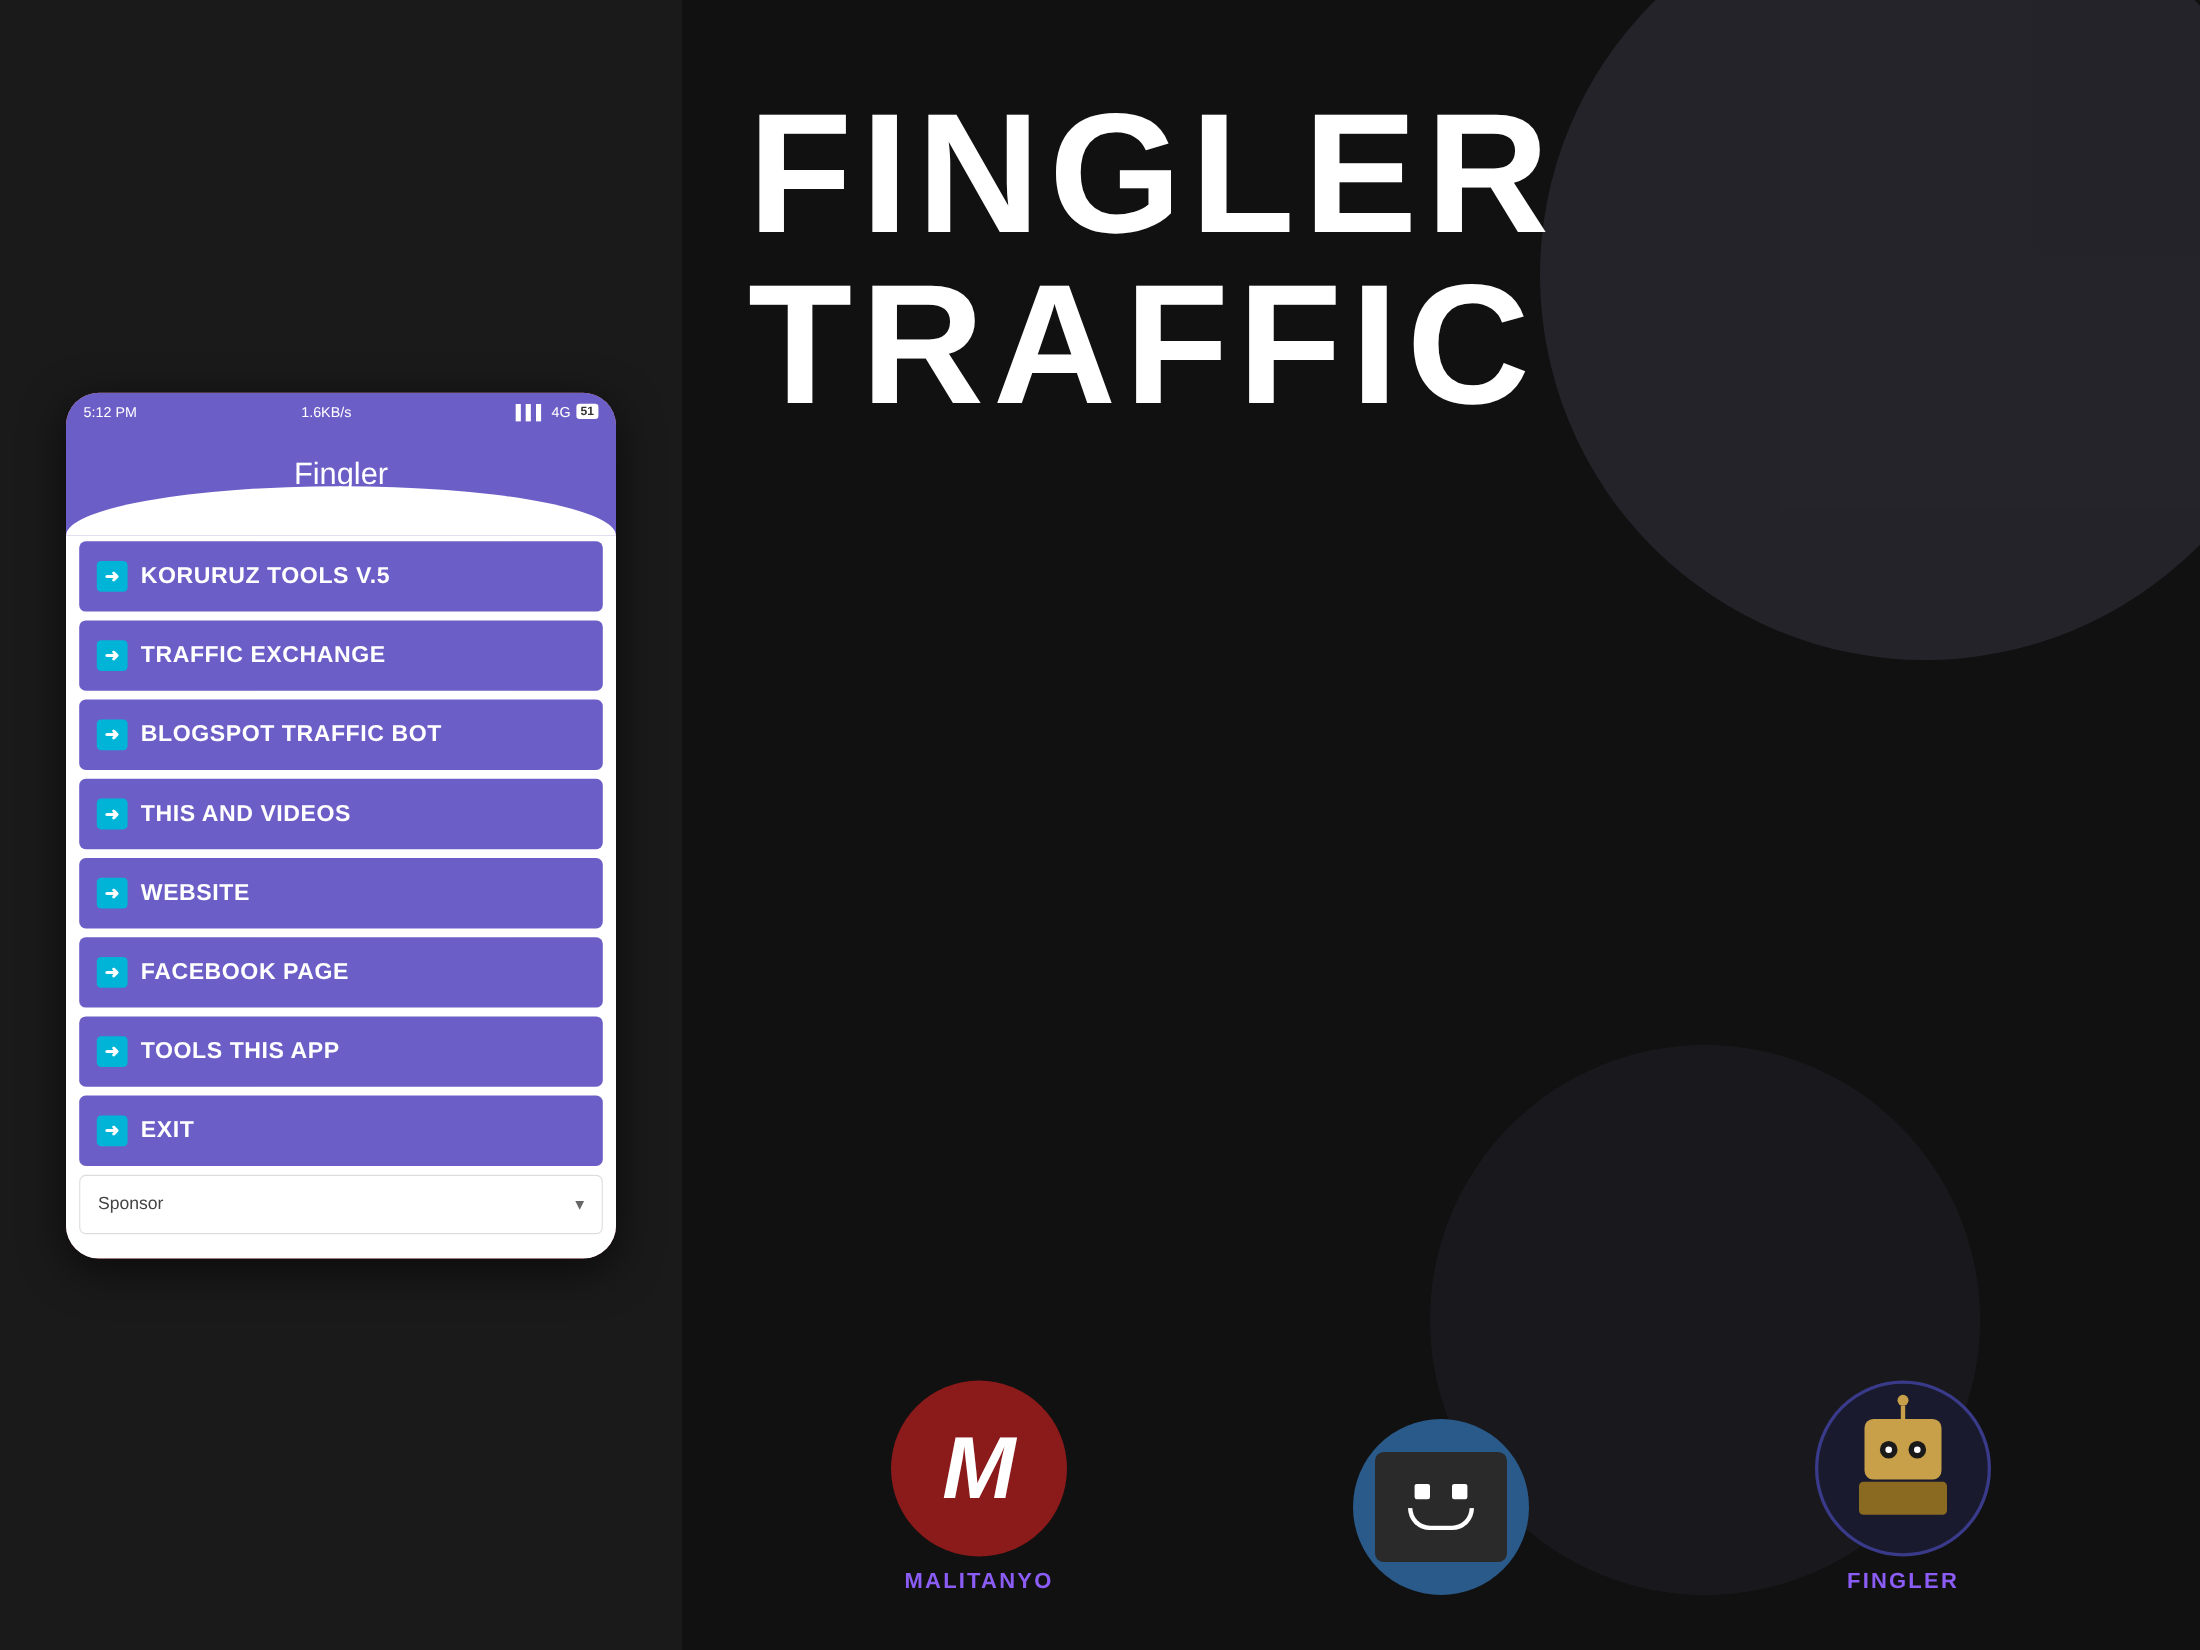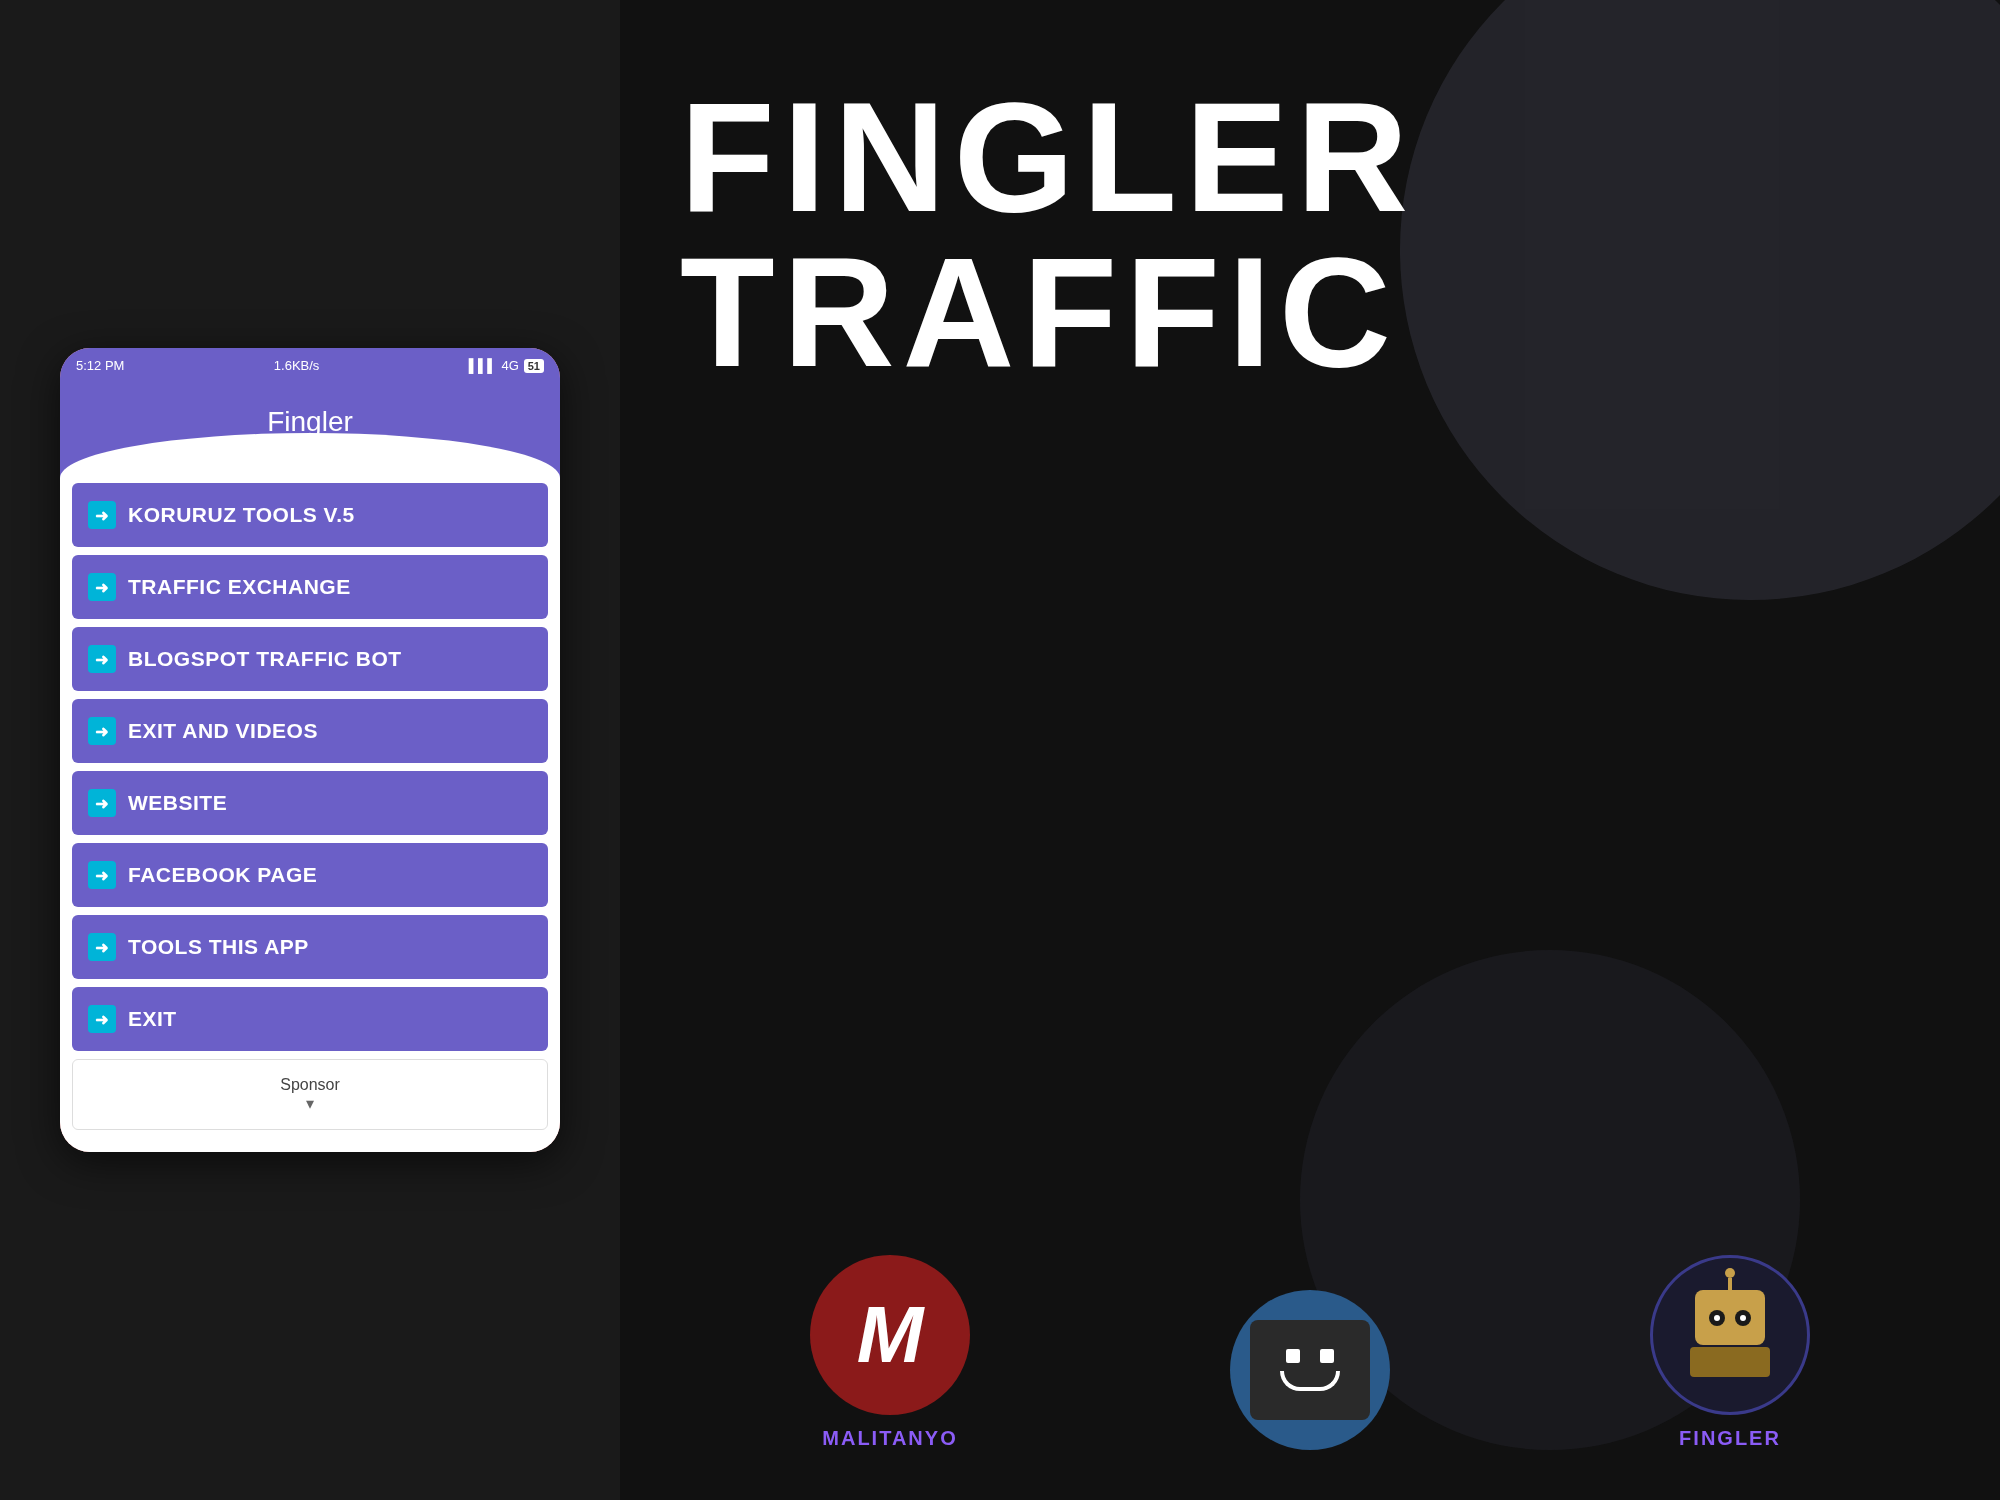--- a/index.html
+++ b/index.html
@@ -131,21 +131,20 @@
     
     .sponsor-bar {
       background: white;
       border: 1px solid #ddd;
       border-radius: 6px;
       margin: 0 0 12px;
       padding: 16px 16px;
       display: flex;
       justify-content: space-between;
       align-items: center;
-      flex-direction: column;
     }
 
     .sponsor-label {
       color: #444;
       font-size: 16px;
     }
 
     .sponsor-chevron {
       color: #666;
       font-size: 16px;
@@ -402,21 +401,21 @@
         <span class="menu-label">TRAFFIC EXCHANGE</span>
       </div>
 
       <div class="menu-item">
         <div class="menu-arrow">➜</div>
         <span class="menu-label">BLOGSPOT TRAFFIC BOT</span>
       </div>
 
       <div class="menu-item">
         <div class="menu-arrow">➜</div>
-        <span class="menu-label">EXIT AND VIDEOS</span>
+        <span class="menu-label">THIS AND VIDEOS</span>
       </div>
 
       <div class="menu-item">
         <div class="menu-arrow">➜</div>
         <span class="menu-label">WEBSITE</span>
       </div>
 
       <div class="menu-item">
         <div class="menu-arrow">➜</div>
         <span class="menu-label">FACEBOOK PAGE</span>

